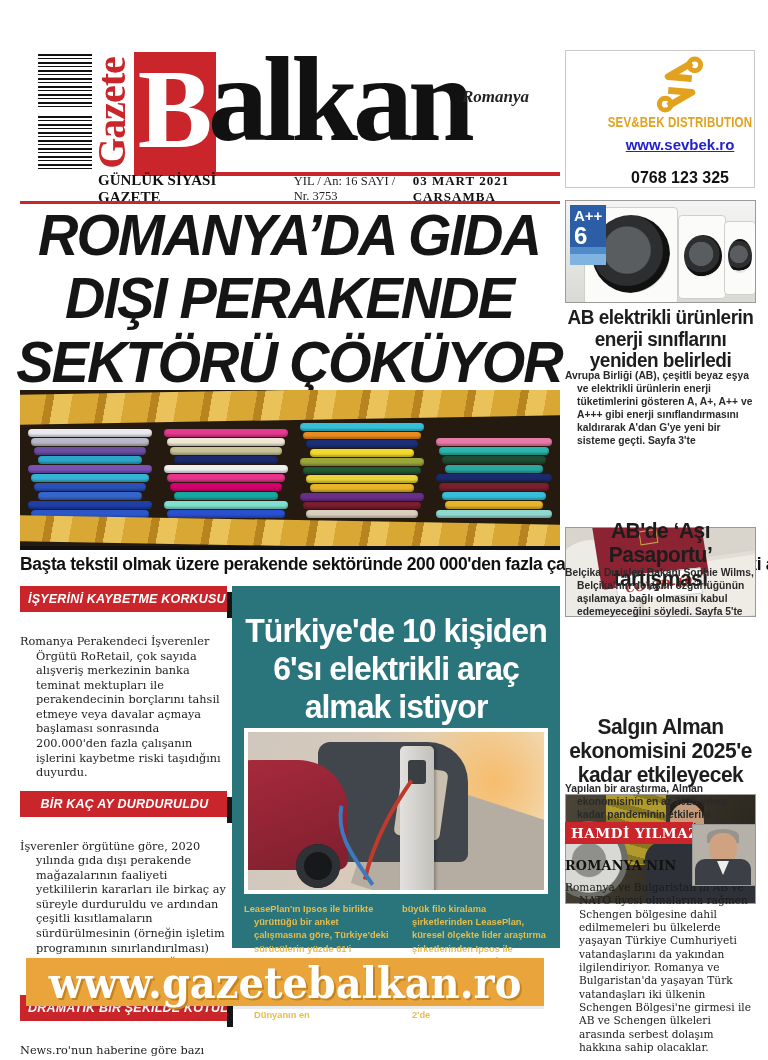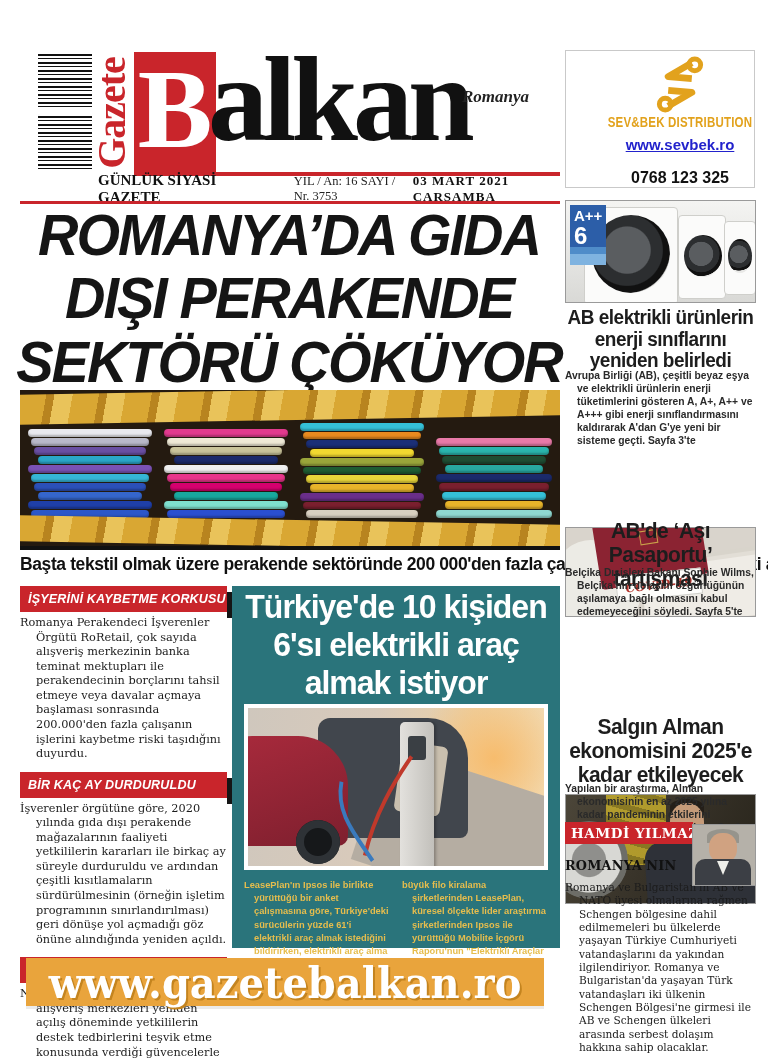--- a/index.html
+++ b/index.html
@@ -49,29 +49,29 @@
   .stack{position:absolute;top:32px;height:96px;display:flex;flex-direction:column;justify-content:flex-end;align-items:center;}
   .stack .strip{height:8px;margin-top:1px;border-radius:4px;width:100%;box-shadow:inset 0 -2px 2px rgba(0,0,0,.25);}
   .st0{left:6px;width:128px;} .st1{left:142px;width:128px;} .st2{left:278px;width:128px;} .st3{left:414px;width:120px;}
 
   .lead-caption{position:absolute;left:20px;top:553px;width:544px;font-weight:bold;font-size:17.5px;
         letter-spacing:-0.4px;color:#111;transform:scaleY(1.08);transform-origin:top left;white-space:nowrap;}
 
   
   .left-col{position:absolute;left:20px;top:586px;width:207px;}
   .kicker{position:relative;background:#c9252b;color:#fff;font-weight:bold;font-style:italic;font-size:12.5px;
-        letter-spacing:0.2px;padding:6px 6px 6px 8px;margin-bottom:4px;white-space:nowrap;}
+        letter-spacing:0.2px;padding:6px 6px 6px 8px;margin-bottom:23px;white-space:nowrap;text-align:center;}
   .kicker::after{content:"";position:absolute;right:-6px;top:6px;width:6px;height:100%;background:#151515;}
   .body-serif{font-family:"DejaVu Serif",serif;font-size:11.3px;line-height:1.29;color:#1c1c1c;
         padding-left:16px;text-indent:-16px;margin:0 0 10px 0;}
   .pageref{font-weight:bold;}
 
   
   .feature{position:absolute;left:232px;top:586px;width:328px;height:362px;background:#2a747b;box-sizing:border-box;
-        padding:2px 12px 8px 12px;}
+        padding:26px 12px 8px 12px;}
   .feature-headline{color:#fff;text-align:center;font-weight:bold;font-size:32px;line-height:36px;
         letter-spacing:-1px;transform:scaleY(1.05);transform-origin:top center;white-space:nowrap;}
   .feature-image{position:relative;margin-top:8px;height:158px;border:4px solid #fff;overflow:hidden;
         background:linear-gradient(100deg,#cfc7bd 0%,#d8cabb 40%,#ecd2a8 70%,#f3e0bd 100%);}
   .ev-glow{position:absolute;right:-30px;top:-30px;width:160px;height:160px;border-radius:50%;
         background:radial-gradient(circle,#f7bc6d 0%,rgba(247,188,109,0) 70%);}
   .ev-street{position:absolute;right:-40px;bottom:-30px;width:220px;height:120px;background:#b5ada2;transform:rotate(18deg);}
   .ev-darkcar{position:absolute;left:70px;top:10px;width:150px;height:120px;background:#41464d;border-radius:12px 40px 8px 8px;}
   .ev-door{position:absolute;left:150px;top:36px;width:46px;height:70px;background:#c9bfae;border-radius:6px;transform:rotate(8deg);}
   .ev-redcar{position:absolute;left:-20px;top:28px;width:120px;height:110px;background:linear-gradient(160deg,#a82a3c,#7e1f2e);

